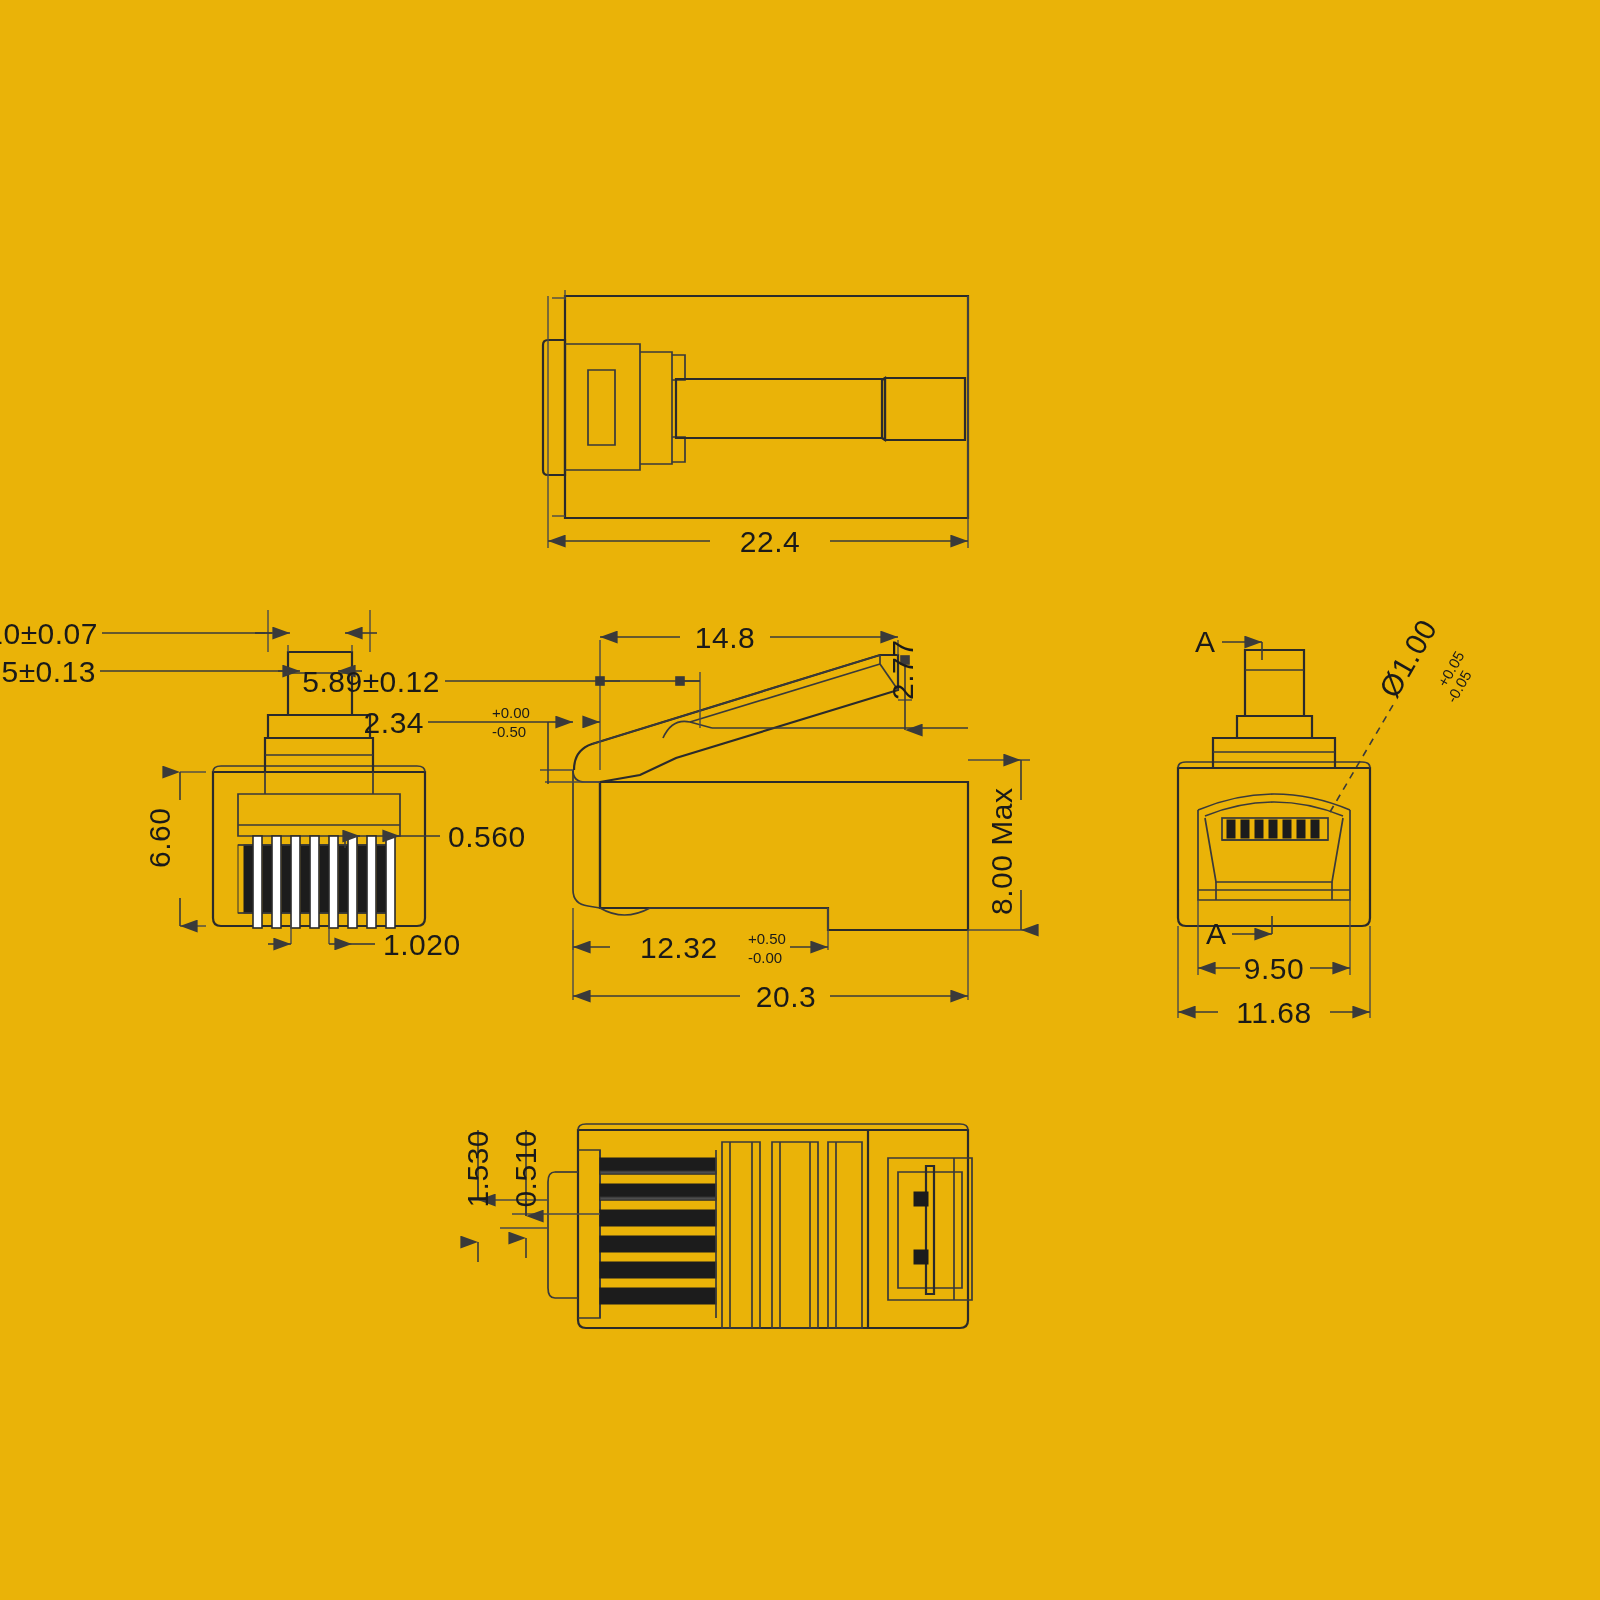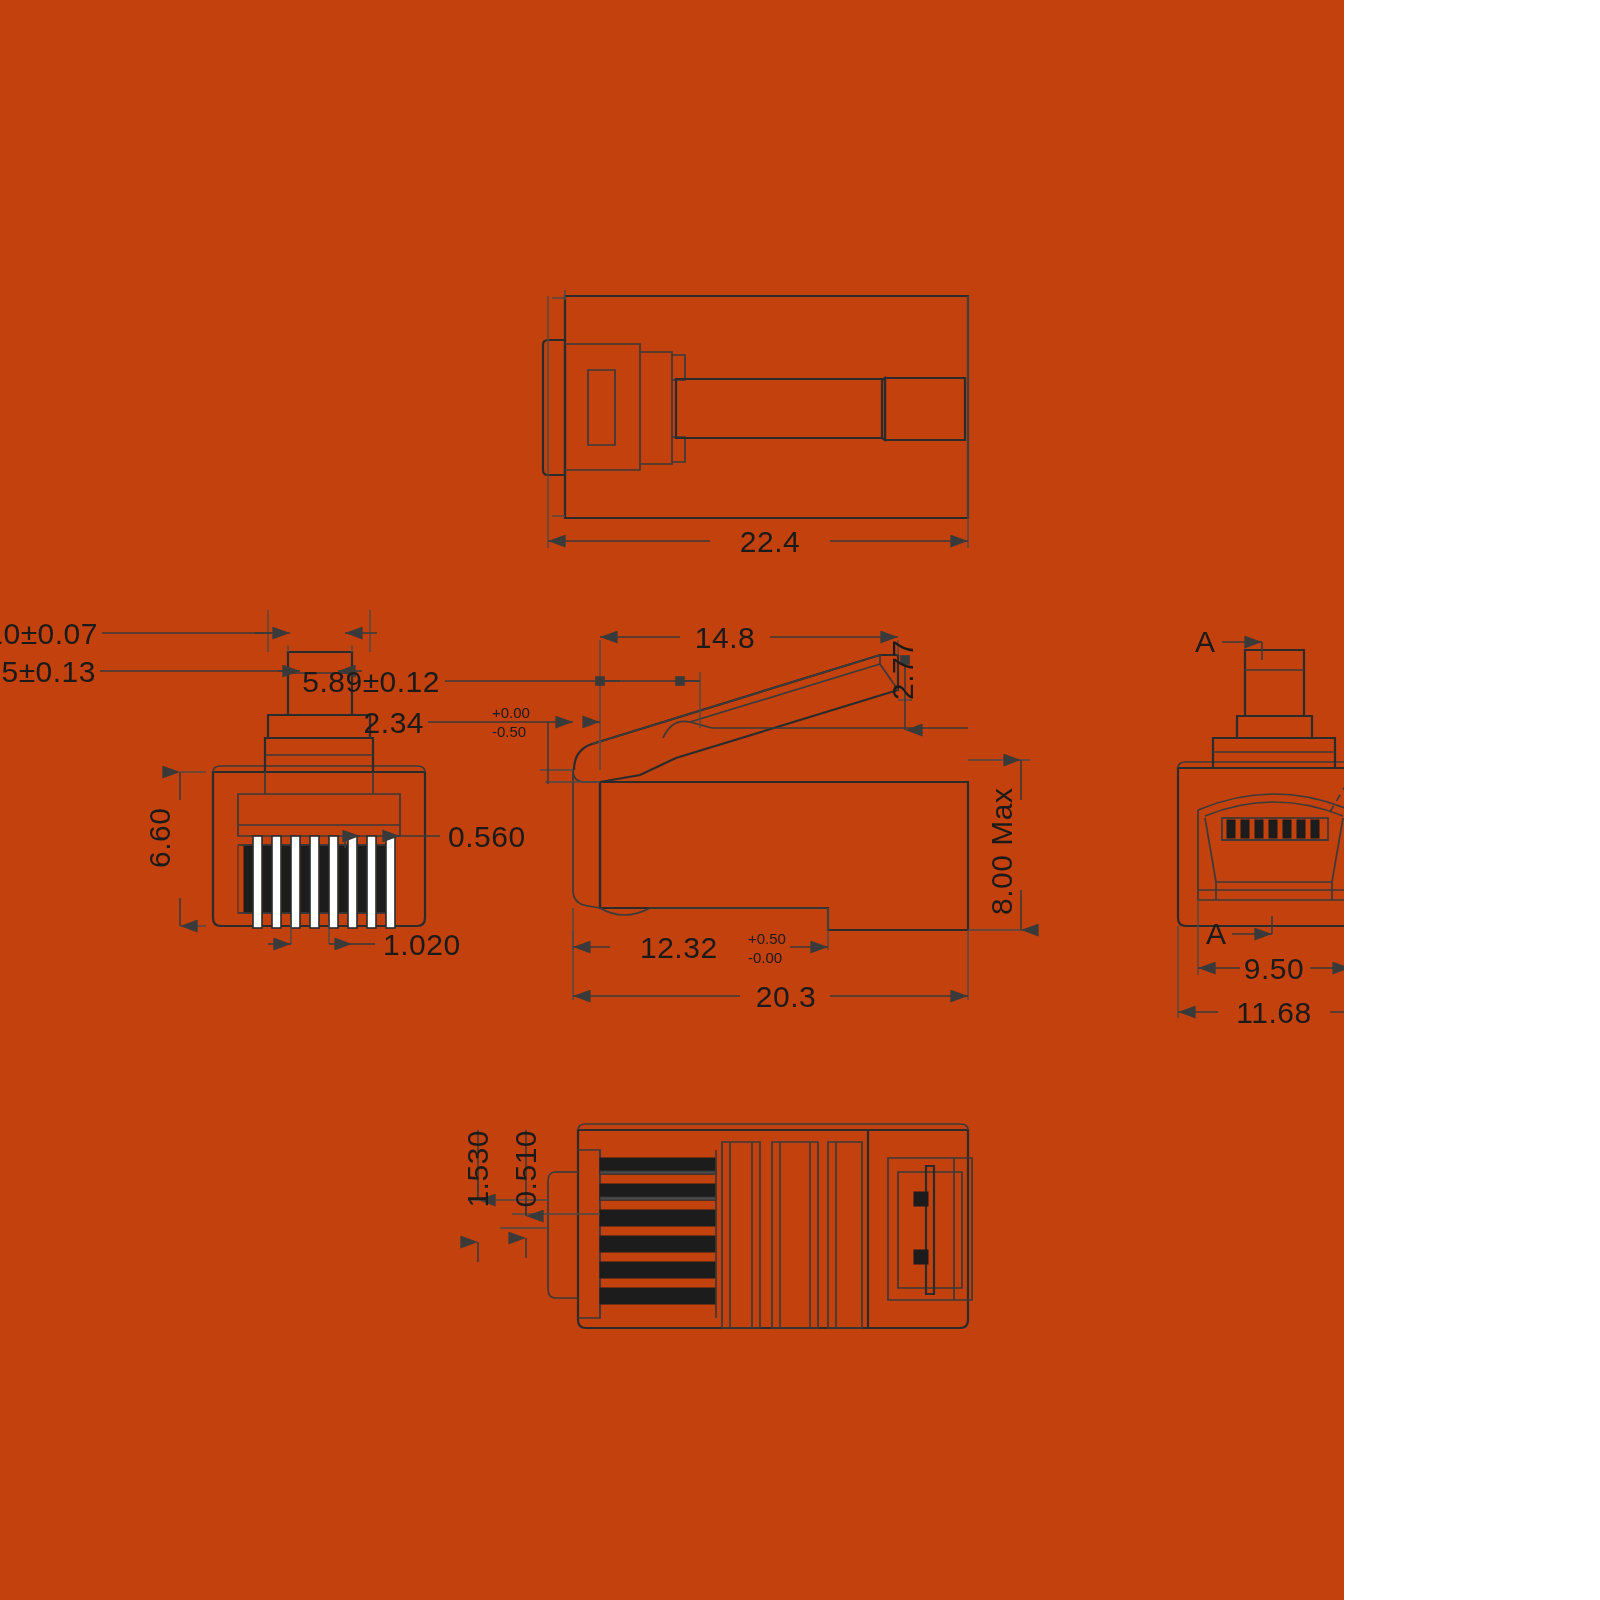--- a/index.html
+++ b/index.html
@@ -6,23 +6,23 @@
   html, body {
     margin: 0;
     padding: 0;
     background: #ffffff;
   }
   body {
     font-family: "Liberation Sans", sans-serif;
   }
   #sheet {
     position: relative;
-    width: 1344px;
+    width: 1600px;
     height: 1600px;
-    background: #c2410c;
+    background: #eab308;
     overflow: hidden;
     text-decoration: underline;
   }
   #drawing-svg {
     position: absolute;
     left: 0;
     top: 0;
     width: 1600px;
     height: 1600px;
   }

